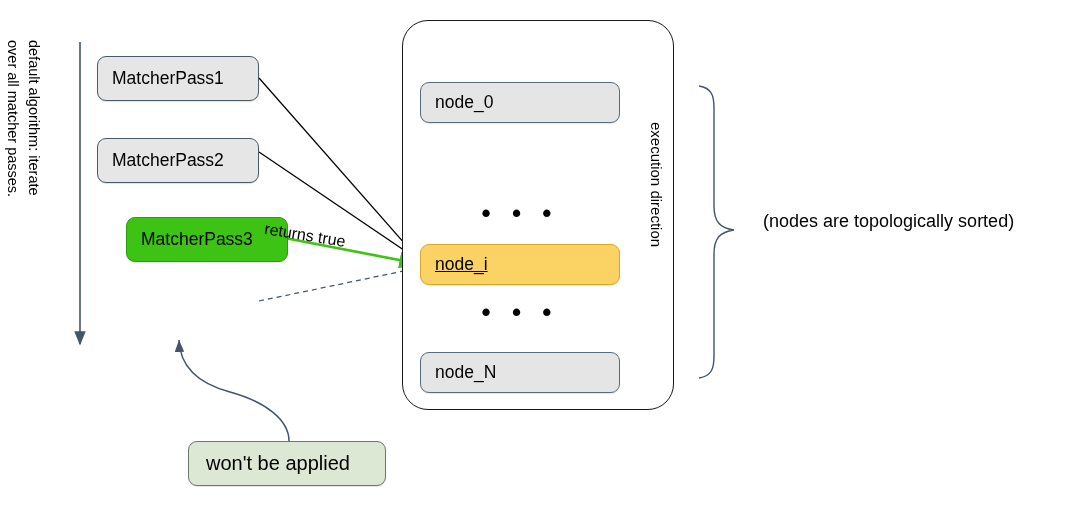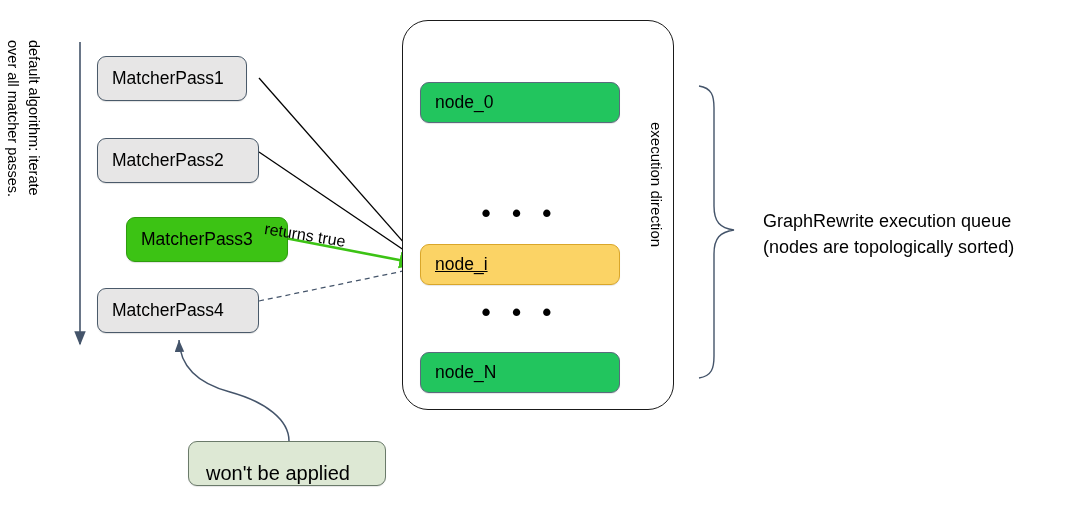--- a/index.html
+++ b/index.html
@@ -45,21 +45,21 @@
     border: 1.2px solid #4a5a6a;
     box-shadow: 0 1px 1px rgba(0,0,0,0.12);
   }
   .pass-box.active {
     background: #3cc314;
     border: 1.2px solid #2f9c0f;
     margin-left: 29px;
   }
 
   .node-box {
-    background: #22c55e;
+    background: #e5e5e5;
     border: 1.2px solid #5a6b7d;
     box-shadow: 0 1px 1px rgba(0,0,0,0.10);
   }
   .node-box.highlight {
     background: #fbd365;
     border: 1.4px solid #d9a62a;
     text-decoration: underline;
   }
 
   .note-box {
@@ -190,35 +190,32 @@
     <path d="M 289 441
              C 289 420, 266 402, 230 392
              C 200 384, 180 368, 179 340" fill="none" stroke="#44546a" stroke-width="1.5" marker-end="url(#arrow-navy)"></path>
   </svg>
 
   <div class="vtext" id="default-algorithm-caption">
     <div>default algorithm: iterate</div>
     <div>over all matcher passes.</div>
   </div>
 
-  <div class="rbox pass-box" style="left:97px; top:56px; width:150px; height:45px;">
+  <div class="rbox pass-box" style="left:97px; top:56px; width:162px; height:45px;">
     <span class="lbl">MatcherPass1</span>
   </div>
 
   <div class="rbox pass-box" style="left:97px; top:138px; width:162px; height:45px;">
     <span class="lbl">MatcherPass2</span>
   </div>
 
   <div class="rbox pass-box active" style="left:97px; top:217px; width:162px; height:45px;">
     <span class="lbl">MatcherPass3</span>
   </div>
 
-  <div class="rbox pass-box" style="left:97px; top:288px; width:162px; height:45px;">
-    <span class="lbl">MatcherPass4</span>
-  </div>
 
   <div id="returns-true-label">returns true</div>
 
   <div id="graphrewrite-container"></div>
 
   <div class="rbox node-box" style="left:420px; top:82px; width:200px; height:41px;">
     <span class="lbl">node_0</span>
   </div>
 
 
@@ -230,21 +227,20 @@
 
   <div class="ellipsis" style="left:420px; top:299px;">• • •</div>
 
   <div class="rbox node-box" style="left:420px; top:352px; width:200px; height:41px;">
     <span class="lbl">node_N</span>
   </div>
 
   <div class="vtext" id="execution-direction-caption">execution direction</div>
 
   <div id="queue-caption">
-    <div>GraphRewrite execution queue</div>
     <div>(nodes are topologically sorted)</div>
   </div>
 
-  <div class="rbox note-box" style="left:188px; top:441px; width:198px; height:45px;align-items:flex-end;">
+  <div class="rbox note-box" style="left:188px; top:441px; width:198px; height:45px;">
     <span class="lbl">won't be applied</span>
   </div>
 
 </div>
 
 </body></html>

